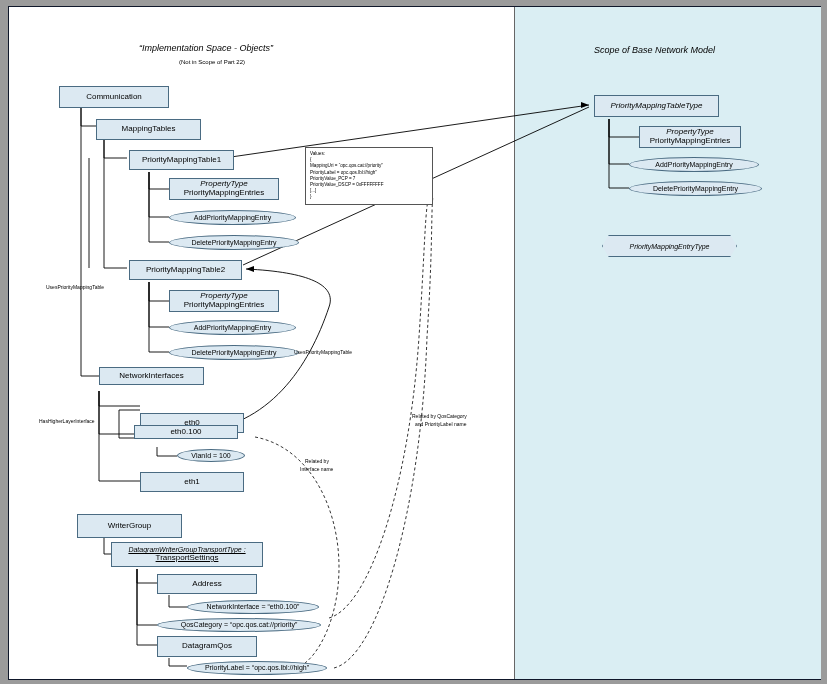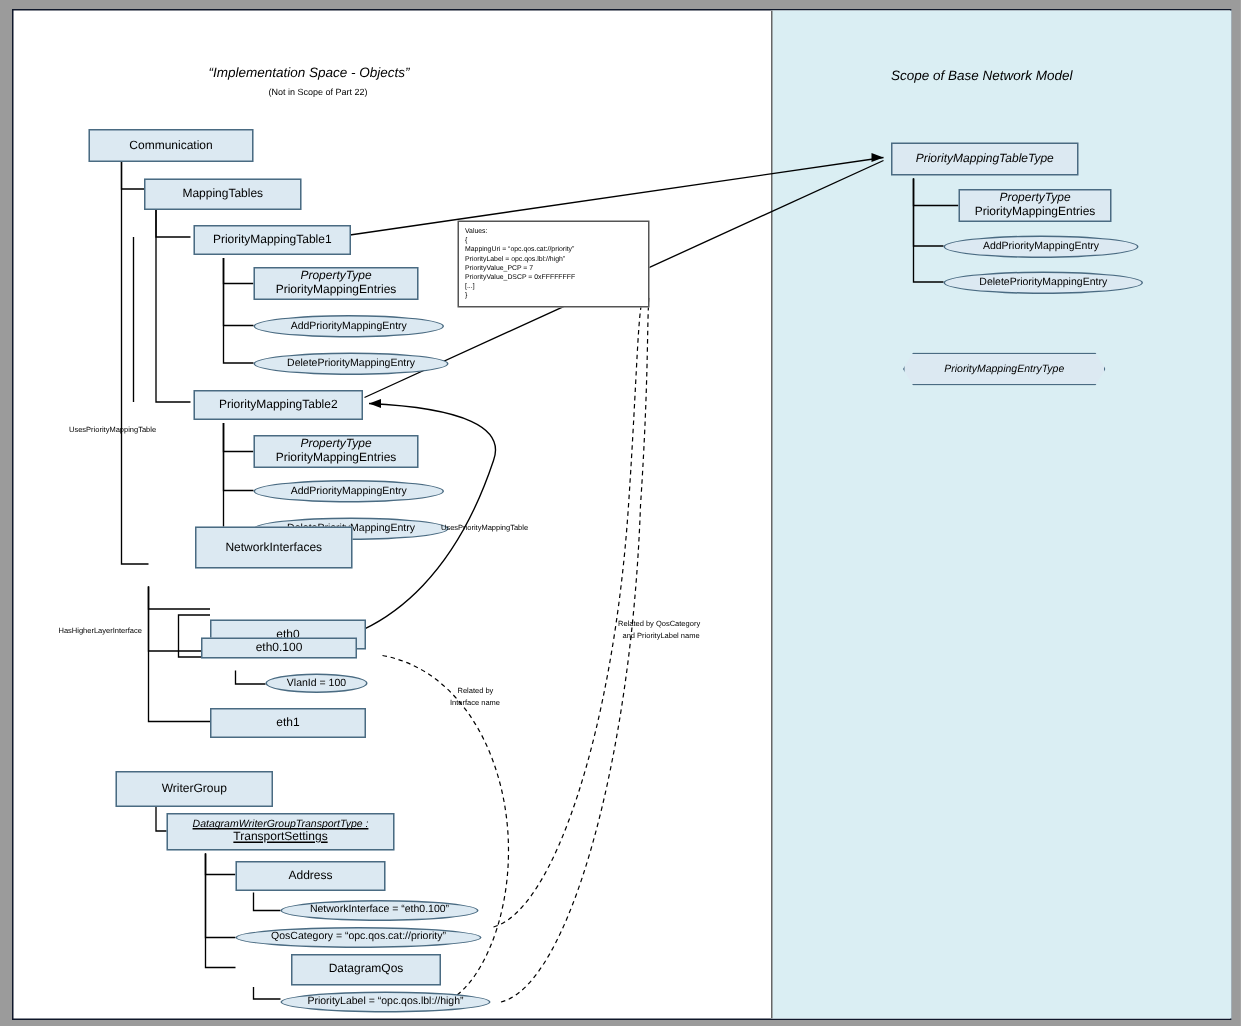--- a/index.html
+++ b/index.html
@@ -131,21 +131,21 @@
       <i>PropertyType</i>
       <span>PriorityMappingEntries</span>
     </div>
     <div class="ell" style="left:160px;top:313px;width:127px;height:15px;">
         <span>AddPriorityMappingEntry</span>
       </div>
     <div class="ell" style="left:160px;top:338px;width:130px;height:15px;">
         <span>DeletePriorityMappingEntry</span>
       </div>
 
-    <div class="box" style="left:90px;top:344px;width:105px;height:28px;margin-left:31px;">
+    <div class="box" style="left:90px;top:360px;width:105px;height:18px;">
         <span>NetworkInterfaces</span>
       </div>
     <div class="box" style="left:131px;top:406px;width:104px;height:20px;">
         <span>eth0</span>
       </div>
     <div class="box" style="left:125px;top:418px;width:104px;height:14px;">
         <span>eth0.100</span>
       </div>
     <div class="ell" style="left:168px;top:442px;width:68px;height:13px;">
         <span>VlanId = 100</span>
@@ -163,21 +163,21 @@
     </div>
     <div class="box" style="left:148px;top:567px;width:100px;height:20px;">
         <span>Address</span>
       </div>
     <div class="ell" style="left:178px;top:593px;width:132px;height:14px;">
         <span>NetworkInterface = “eth0.100”</span>
       </div>
     <div class="ell" style="left:148px;top:611px;width:164px;height:14px;">
         <span>QosCategory = “opc.qos.cat://priority”</span>
       </div>
-    <div class="box" style="left:148px;top:629px;width:100px;height:21px;margin-left:37px;">
+    <div class="box" style="left:148px;top:629px;width:100px;height:21px;">
         <span>DatagramQos</span>
       </div>
     <div class="ell" style="left:178px;top:654px;width:140px;height:14px;">
         <span>PriorityLabel = “opc.qos.lbl://high”</span>
       </div>
 
     <div class="box italic" style="left:585px;top:88px;width:125px;height:22px;">
         <span>PriorityMappingTableType</span>
       </div>
     <div class="box two-line" style="left:630px;top:119px;width:102px;height:22px;">

